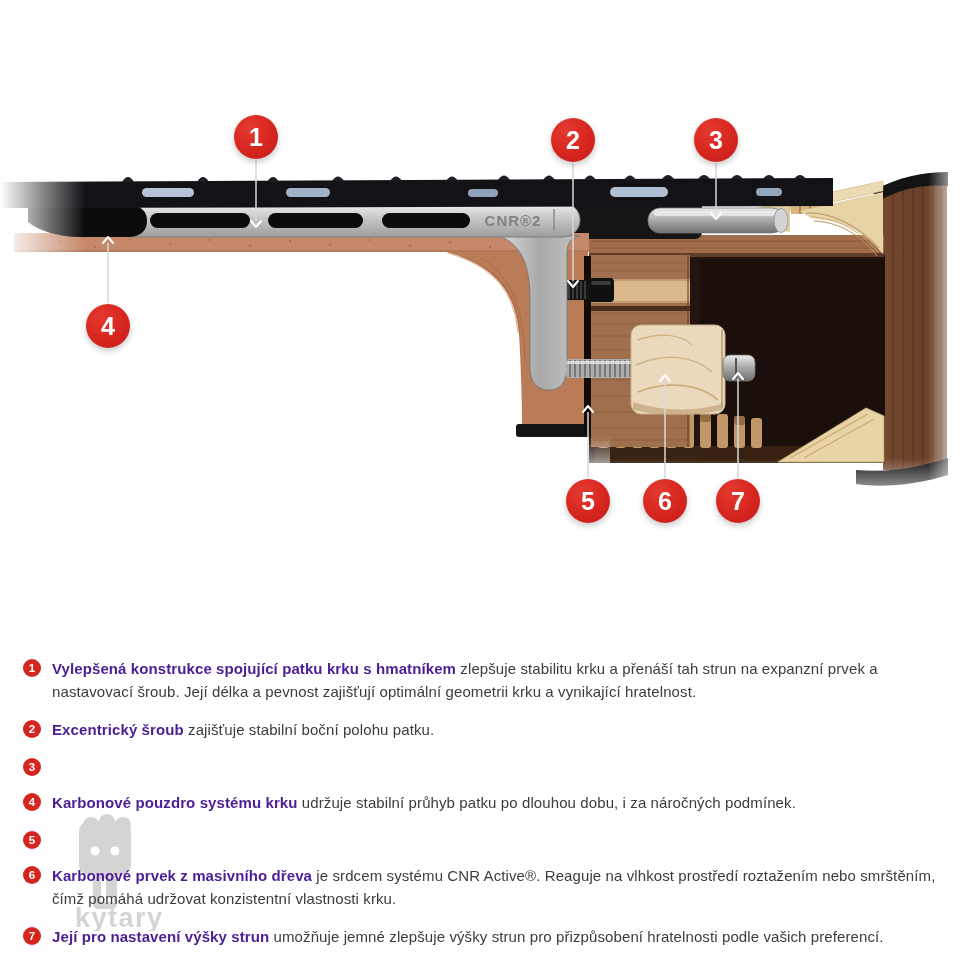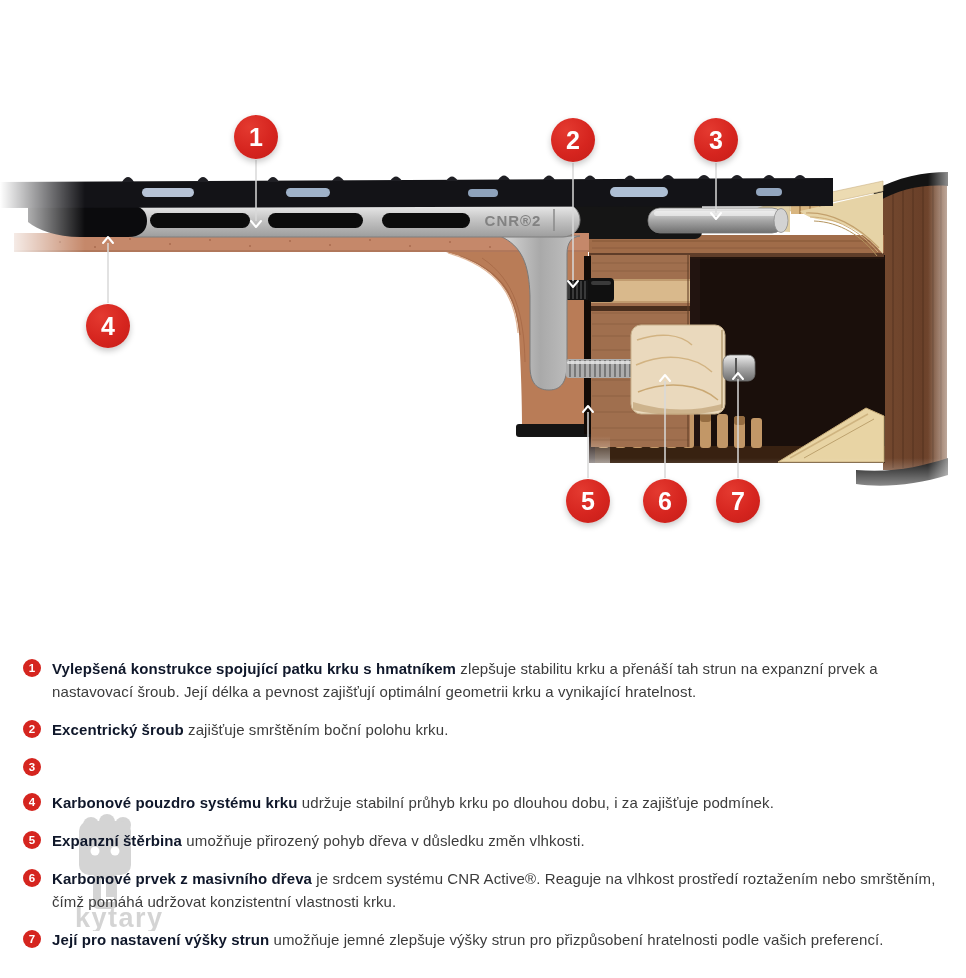--- a/index.html
+++ b/index.html
@@ -11,21 +11,21 @@
     background:radial-gradient(circle at 35% 28%, #e43a30 0%, #d6251f 55%, #c51d18 100%);
     color:#fff;font-size:25px;font-weight:700;display:flex;align-items:center;justify-content:center;
     transform:translate(-50%,-50%);box-shadow:0 3px 6px rgba(0,0,0,0.22);z-index:5;}
   .c1{left:256px;top:137px}.c2{left:573px;top:140px}.c3{left:716px;top:140px}
   .c4{left:108px;top:326px}.c5{left:588px;top:501px}.c6{left:665px;top:501px}.c7{left:738px;top:501px}
   .legend{position:absolute;left:23px;top:657px;right:18px;z-index:1;}
   .legend-item{display:flex;gap:11px;margin-bottom:15px;position:relative;z-index:1;}
   .badge{flex:0 0 auto;width:18px;height:18px;margin-top:2px;border-radius:50%;background:#d5251f;
     color:#fff;font-size:11.5px;font-weight:700;display:flex;align-items:center;justify-content:center;}
   .legend-item p{margin:0;font-size:15px;line-height:23px;color:#3c3c3c;max-width:884px;letter-spacing:0.1px;}
-  .legend-item b{font-weight:700;color:#0f172a;}
+  .legend-item b{font-weight:700;color:#4c1d95;}
   .watermark{position:absolute;left:22px;top:156px;z-index:0;opacity:0.85;pointer-events:none;text-align:center;}
 </style>
 </head>
 <body>
 
 <div class="page">
 
   <div class="hero">
     <svg width="966" height="650" viewBox="0 0 966 650">
       <defs>
@@ -348,32 +348,31 @@
         <text x="30" y="114" font-size="27" font-weight="700" fill="#cdcdcd" letter-spacing="1.5" font-family="Liberation Sans, sans-serif">kytary</text>
       </svg>
     </div>
 
     <div class="legend-item">
       <span class="badge">1</span>
       <p><b>Vylepšená konstrukce spojující patku krku s hmatníkem</b> <span>zlepšuje stabilitu krku a přenáší tah strun na expanzní prvek a nastavovací šroub. Její délka a pevnost zajišťují optimální geometrii krku a vynikající hratelnost.</span></p>
     </div>
     <div class="legend-item">
       <span class="badge">2</span>
-      <p><b>Excentrický šroub</b> <span>zajišťuje smrštěním boční polohu krku.</span></p>
+      <p><b>Excentrický šroub</b> <span>zajišťuje stabilní boční polohu patku.</span></p>
     </div>
     <div class="legend-item">
       <span class="badge">3</span>
     </div>
     <div class="legend-item">
       <span class="badge">4</span>
-      <p><b>Karbonové pouzdro systému krku</b> <span>udržuje stabilní průhyb krku po dlouhou dobu, i za zajišťuje podmínek.</span></p>
+      <p><b>Karbonové pouzdro systému krku</b> <span>udržuje stabilní průhyb patku po dlouhou dobu, i za náročných podmínek.</span></p>
     </div>
     <div class="legend-item">
       <span class="badge">5</span>
-      <p><b>Expanzní štěrbina</b> <span>umožňuje přirozený pohyb dřeva v důsledku změn vlhkosti.</span></p>
     </div>
     <div class="legend-item">
       <span class="badge">6</span>
       <p><b>Karbonové prvek z masivního dřeva</b> <span>je srdcem systému CNR Active®. Reaguje na vlhkost prostředí roztažením nebo smrštěním, čímž pomáhá udržovat konzistentní vlastnosti krku.</span></p>
     </div>
     <div class="legend-item">
       <span class="badge">7</span>
       <p><b>Její pro nastavení výšky strun</b> <span>umožňuje jemné zlepšuje výšky strun pro přizpůsobení hratelnosti podle vašich preferencí.</span></p>
     </div>
   </div>

